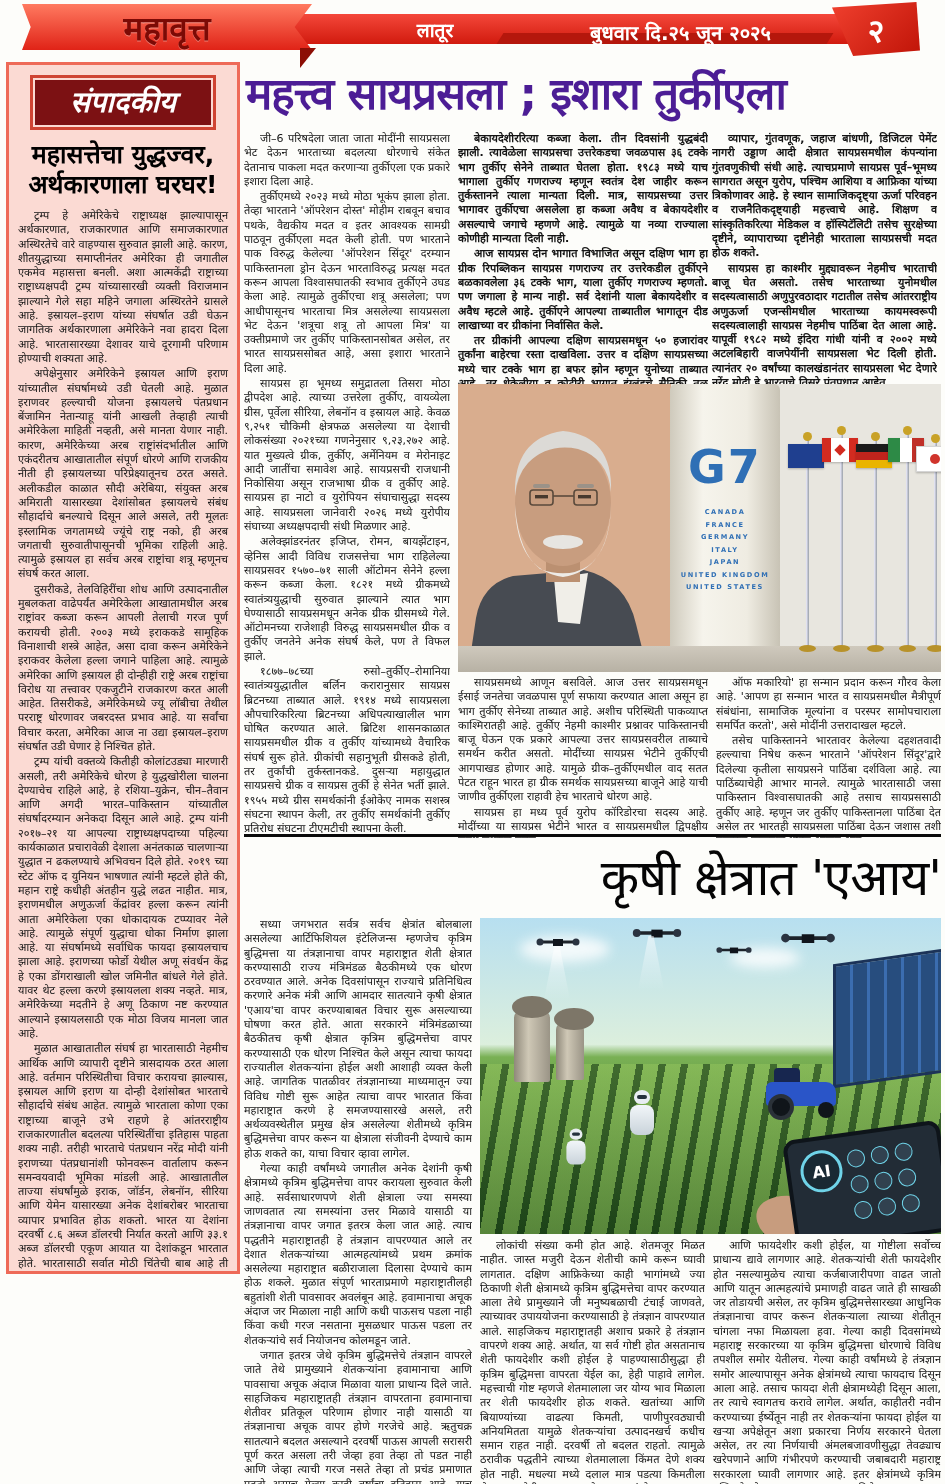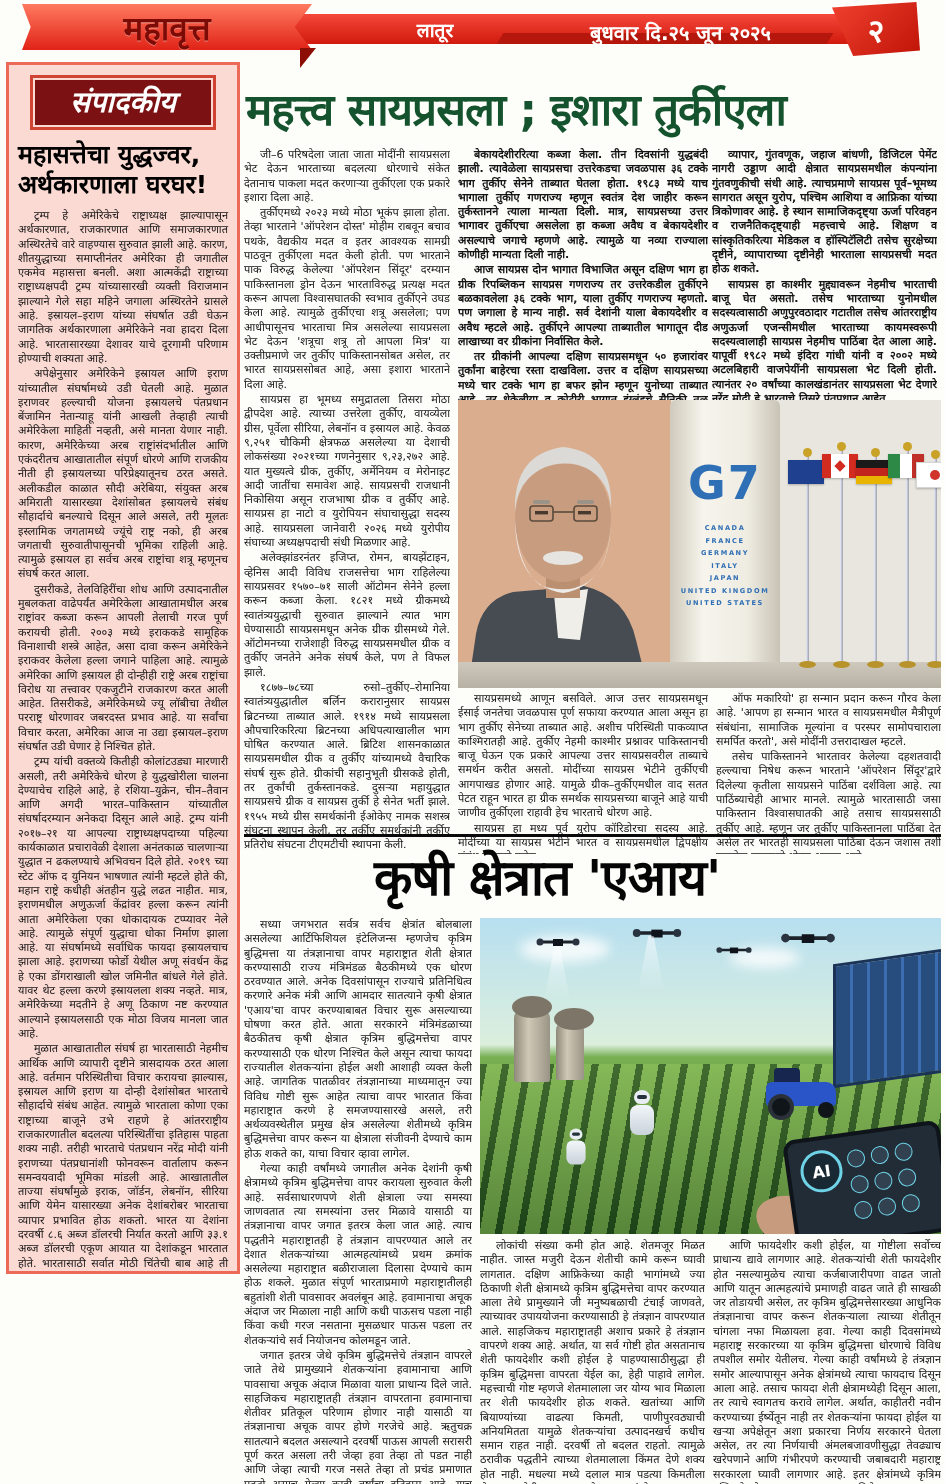--- a/index.html
+++ b/index.html
@@ -28,26 +28,26 @@
         clip-path:polygon(0 10%,96% 0,100% 90%,24% 100%);
         display:flex;align-items:center;justify-content:center;}
   .page-badge span{color:#fff;font-size:32px;font-weight:800;}
 
   
   .editorial{position:absolute;left:6px;top:62px;width:234px;height:1212px;box-sizing:border-box;
         background:#fbdad3;border:3px solid #ee6a58;padding:8px 9px;overflow:hidden;}
   .ed-label{width:86%;margin:2px auto 10px;background:#7c1113;border:3px solid #cf4433;
         color:#fff;font-size:29px;font-weight:800;font-style:italic;text-align:center;
         padding:3px 0 7px;box-shadow:0 0 0 2px #fbdad3 inset;}
-  .ed-headline{font-size:25px;font-weight:800;text-align:left;line-height:1.18;color:#000;margin:6px 0 10px;}
+  .ed-headline{font-size:25px;font-weight:800;text-align:center;line-height:1.18;color:#000;margin:6px 0 10px;}
   .bodytext p{font-size:11px;line-height:1.3;text-align:justify;text-indent:16px;margin:0 0 1px;}
 
   
   .cyprus{position:absolute;left:244px;top:62px;width:697px;}
-  .c-headline{font-size:44px;font-weight:800;color:#14532d;white-space:nowrap;margin:16px 0 10px 2px;letter-spacing:-1px;}
+  .c-headline{font-size:44px;font-weight:800;color:#4c1d95;white-space:nowrap;margin:0 0 10px 2px;letter-spacing:-1px;}
   .m-body{display:flex;gap:8px;height:706px;overflow:hidden;}
   .mcol{overflow:hidden;}
   .c1{width:206px;height:706px;}
   .m-right{width:483px;display:flex;flex-direction:column;}
   .m-right-top{display:flex;gap:4px;height:252px;overflow:hidden;font-weight:bold;}
   .c2t{width:250px;} .c3t{width:225px;}
   .m-right-bottom{display:flex;gap:8px;flex:1;overflow:hidden;margin-top:4px;}
   .c2b{width:250px;} .c3b{width:225px;}
 
   
@@ -70,21 +70,21 @@
   .f-germany{background:linear-gradient(180deg,#1a1a1a 0 33%,#c0241c 33% 66%,#e9b400 66%);}
   .f-italy{background:linear-gradient(90deg,#2d8a46 0 33%,#fff 33% 66%,#c03028 66%);}
   .f-japan{background:#fff;border:1px solid #d5d5d5;}
   .f-japan::after{content:"";position:absolute;left:13px;top:7px;width:10px;height:10px;border-radius:50%;background:#d0342c;}
 
   
   .section-rule{position:absolute;left:244px;top:834px;width:697px;height:3px;background:#0a0a0a;}
 
   
   .agri{position:absolute;left:244px;top:842px;width:697px;height:642px;}
-  .a-headline{font-size:50px;font-weight:700;color:#050505;text-align:left;padding-left:130px;
+  .a-headline{font-size:50px;font-weight:400;color:#050505;text-align:right;padding-left:130px;
         letter-spacing:-1px;margin:0 0 8px;}
   .a-body{display:flex;gap:8px;height:566px;overflow:hidden;}
   .a1{width:228px;height:566px;}
   .a-right{width:461px;display:flex;flex-direction:column;}
   .a-right-bottom{display:flex;gap:8px;flex:1;overflow:hidden;margin-top:5px;}
   .b1{width:225px;} .b2{width:228px;}
 
   
   .farm-photo{position:relative;width:461px;height:316px;overflow:hidden;flex:none;
         background:linear-gradient(180deg,#b7dff0 0%,#dcefdd 40%,#79b054 44%,#2c5b23 100%);}

